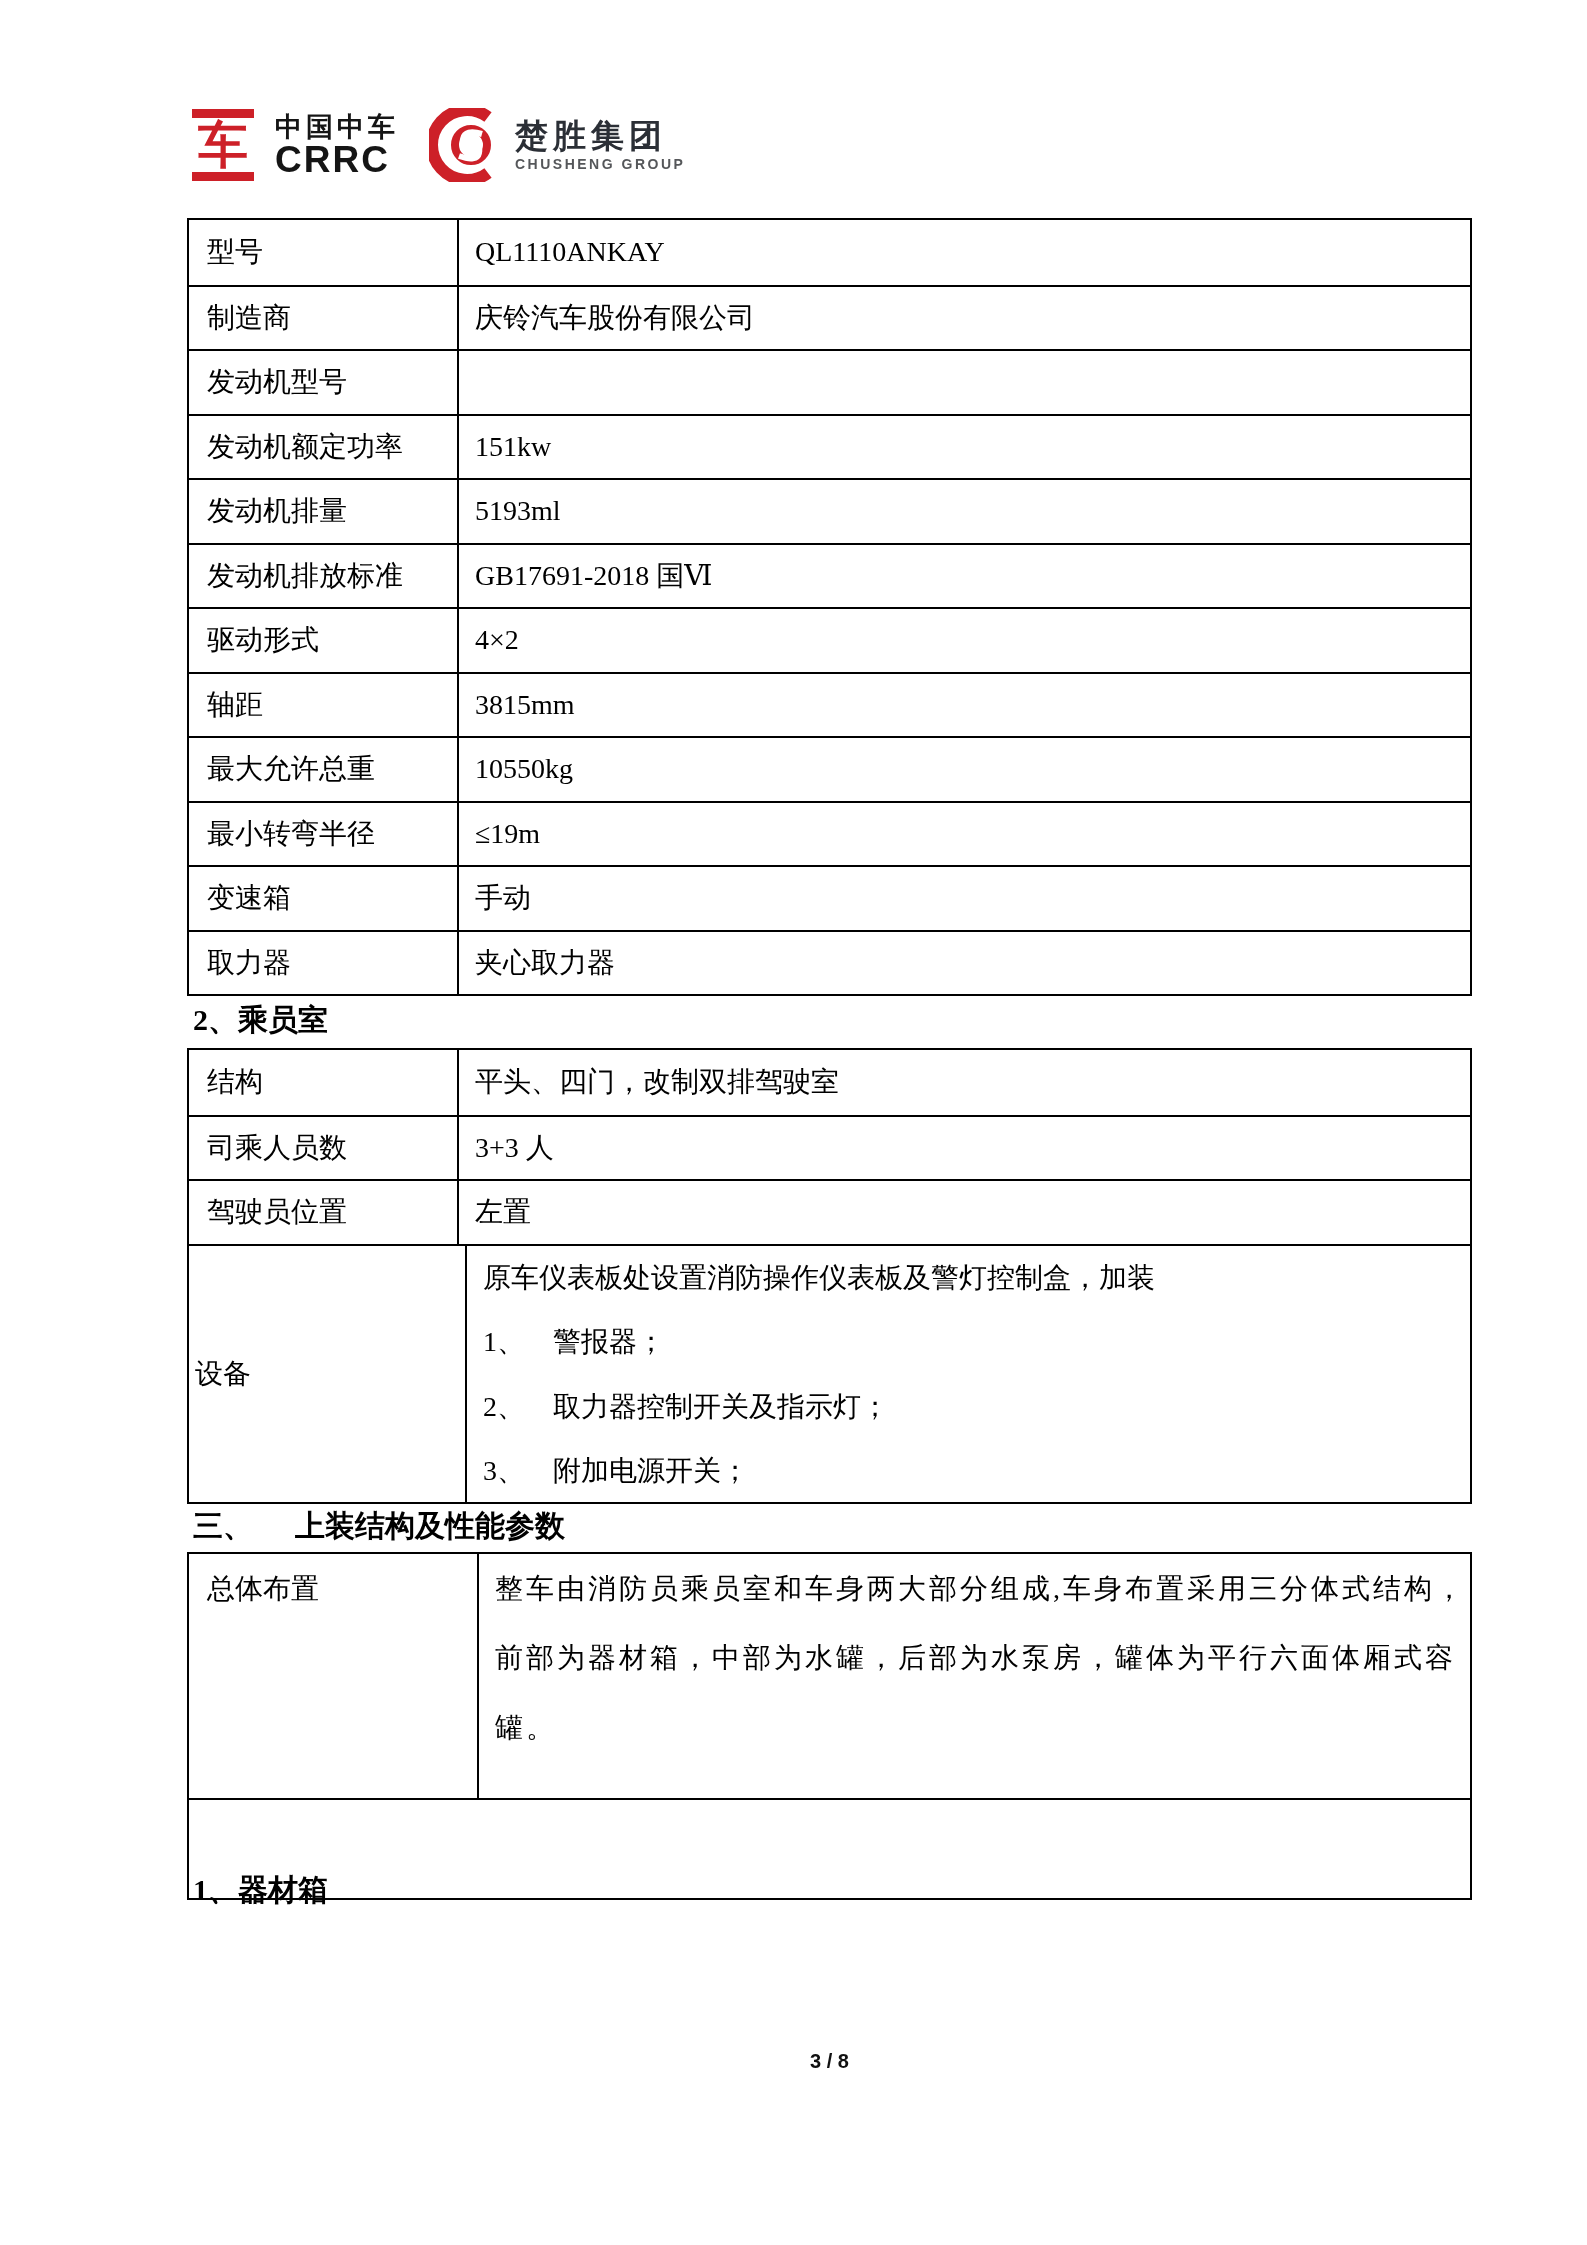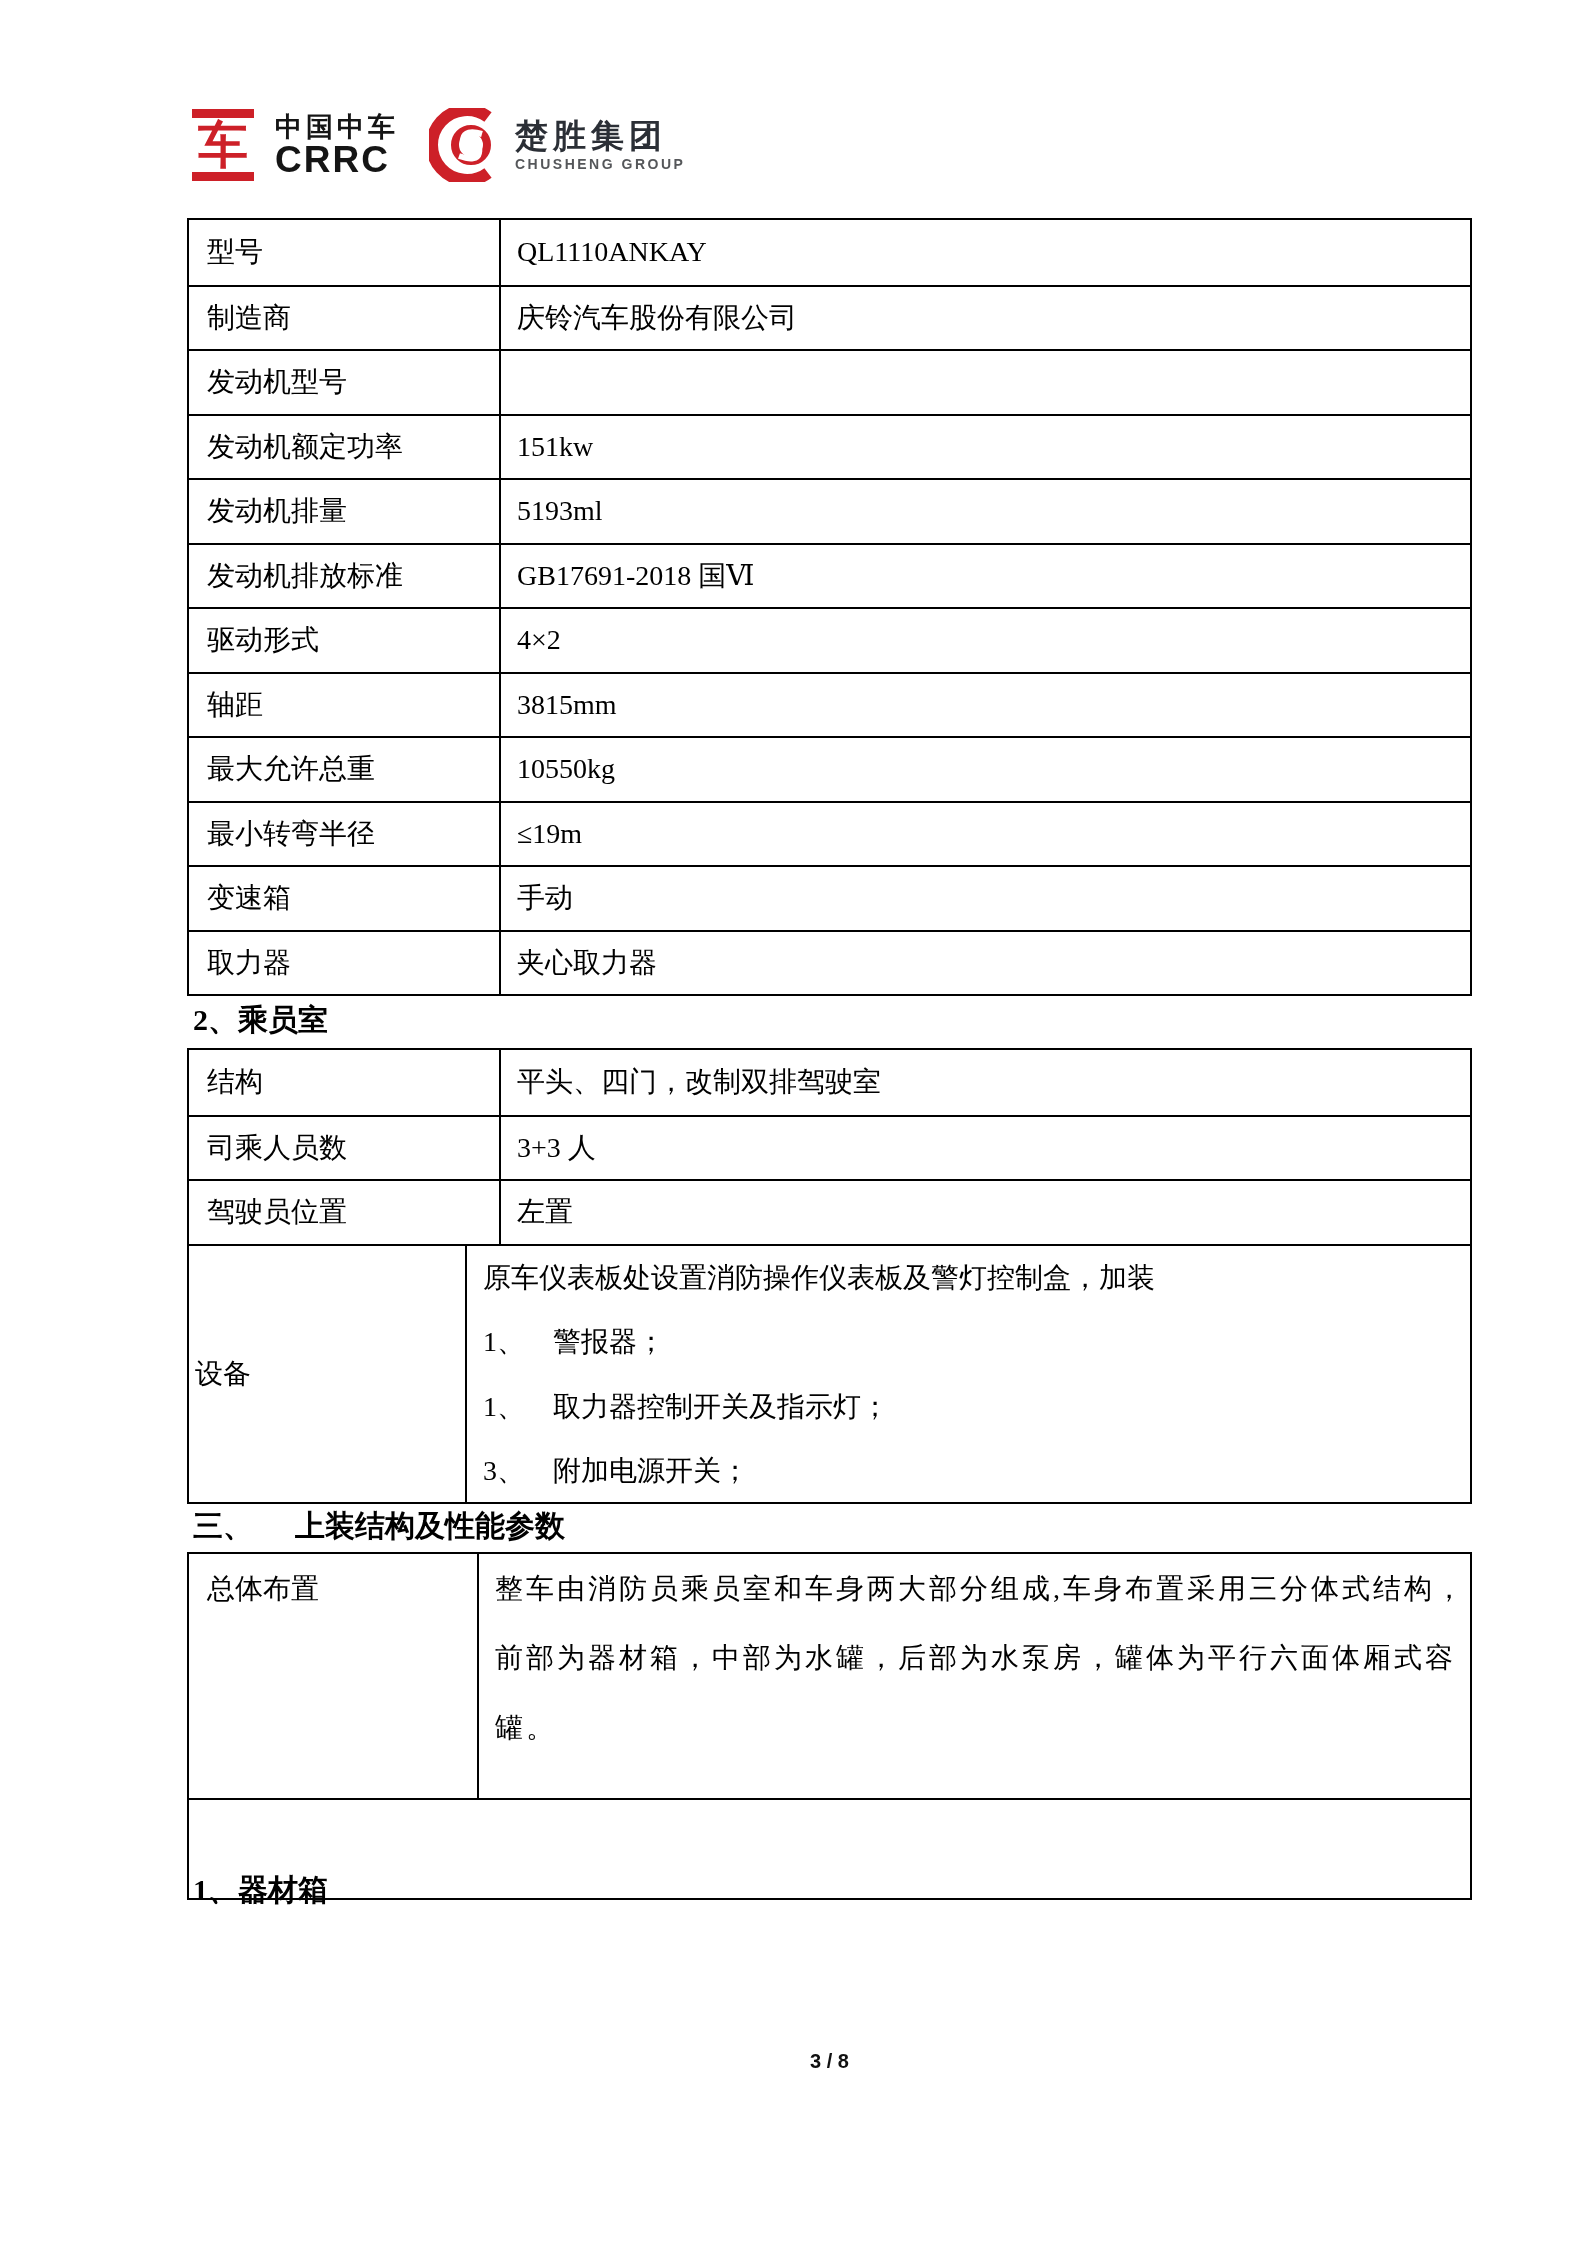--- a/index.html
+++ b/index.html
@@ -27,21 +27,21 @@
   
   .tbl{
     position:absolute;left:187px;width:1285px;
     border:2px solid #000;box-sizing:border-box;
     font-size:28px;
   }
   .r{display:flex;box-sizing:border-box;}
   .r + .r{border-top:2px solid #000;}
   .r-std{height:64.5px;}
   .c{box-sizing:border-box;display:flex;align-items:center;}
-  .lab{width:312px;border-right:2px solid #000;padding-left:18px;flex:none;}
+  .lab{width:270px;border-right:2px solid #000;padding-left:18px;flex:none;}
   .val{flex:1;padding-left:16px;}
   .c-top{align-items:flex-start;}
   .lines{display:block;}
   .eq-line{line-height:64.5px;white-space:pre;}
   .layout-line{line-height:69.3px;letter-spacing:3px;}
   .lab-tall-center{width:270px;border-right:2px solid #000;padding-left:6px;flex:none;display:flex;align-items:center;}
   .lab-top{width:270px;border-right:2px solid #000;padding-left:18px;flex:none;line-height:69.3px;}
   .merged-empty{height:100px;}
   
   .heading{
@@ -153,21 +153,21 @@
     <div class="r r-std">
       <div class="c lab">驾驶员位置</div>
       <div class="c val">左置</div>
     </div>
     <div class="r" style="height:258px">
       <div class="lab-tall-center">设备</div>
       <div class="c val c-top">
         <div class="lines">
           <div class="eq-line">原车仪表板处设置消防操作仪表板及警灯控制盒，加装</div>
           <div class="eq-line">1、　警报器；</div>
-          <div class="eq-line">1、　取力器控制开关及指示灯；</div>
+          <div class="eq-line">2、　取力器控制开关及指示灯；</div>
           <div class="eq-line">3、　附加电源开关；</div>
         </div>
       </div>
     </div>
   </div>
 
   <div class="heading heading-split" style="top:1504px">
     <span class="heading-num">三、</span>
     <span class="heading-title">上装结构及性能参数</span>
   </div>

